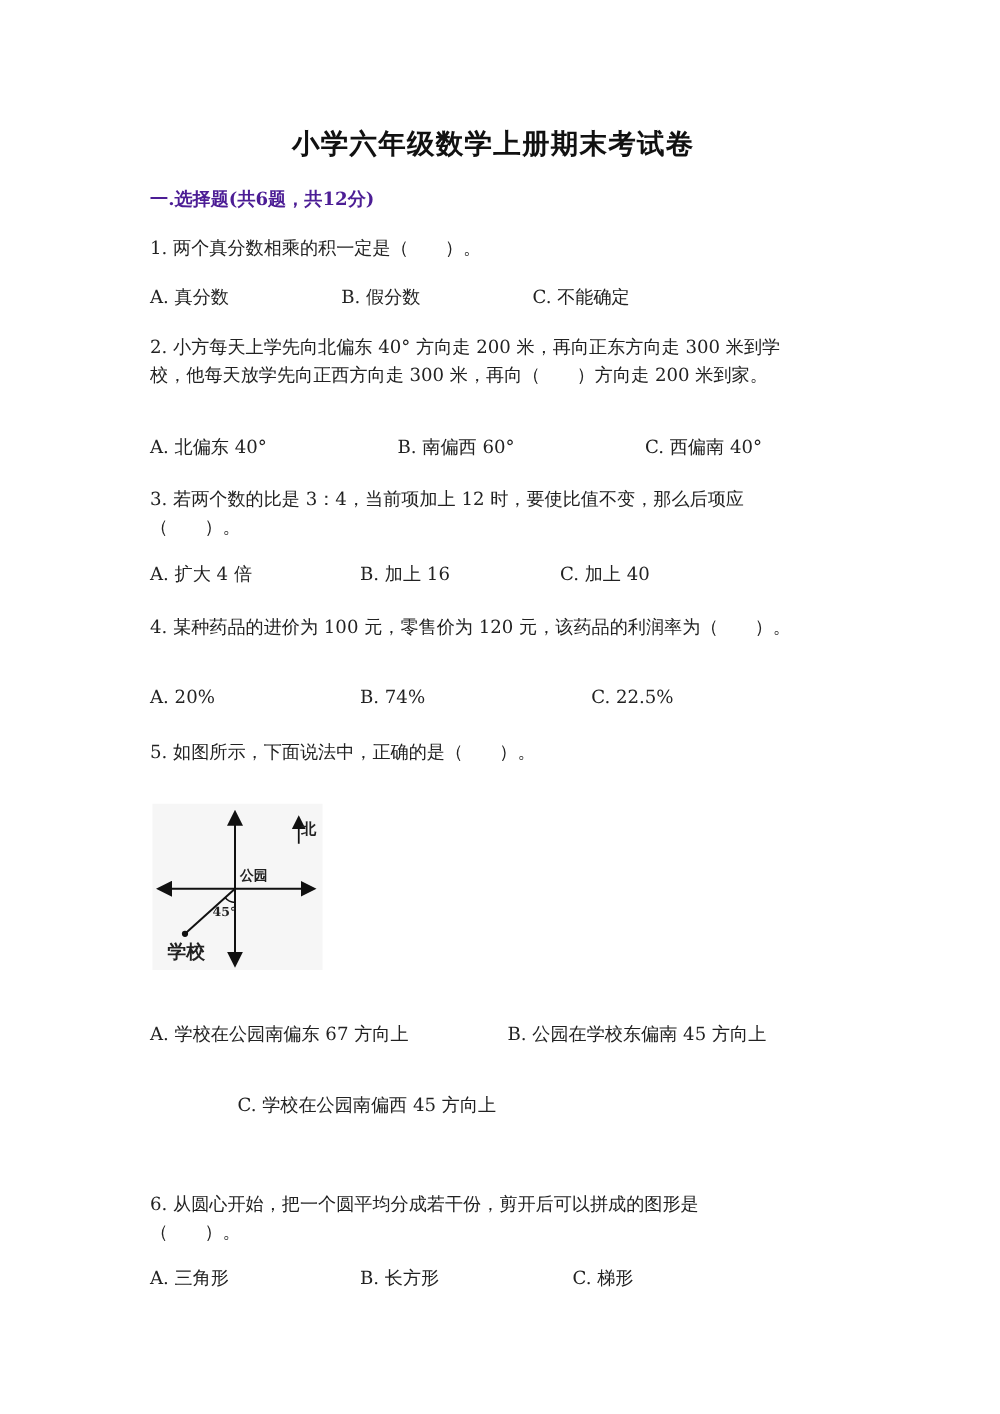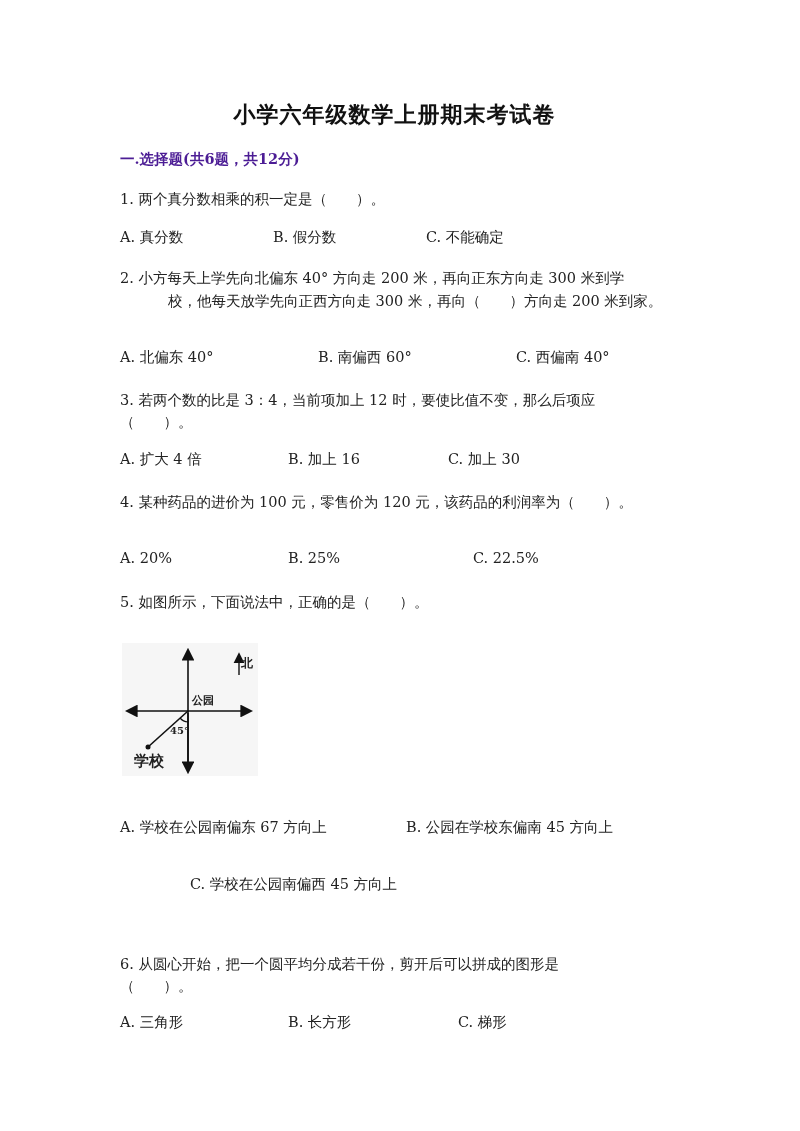--- a/index.html
+++ b/index.html
@@ -17,34 +17,34 @@
 
 <div class="abs title">小学六年级数学上册期末考试卷</div>
 <div class="abs section">一.选择题(共6题，共12分)</div>
 
 <div class="abs q" style="top:187px;">1. 两个真分数相乘的积一定是（　　）。</div>
 <div class="abs opt" style="top:228px;left:120px;">A. 真分数</div>
 <div class="abs opt" style="top:228px;left:273px;">B. 假分数</div>
 <div class="abs opt" style="top:228px;left:426px;">C. 不能确定</div>
 
 <div class="abs q" style="top:266px;">2. 小方每天上学先向北偏东 40° 方向走 200 米，再向正东方向走 300 米到学</div>
-<div class="abs q" style="top:289px;margin-left:48px;">校，他每天放学先向正西方向走 300 米，再向（　　）方向走 200 米到家。</div>
+<div class="abs q" style="top:289px;">校，他每天放学先向正西方向走 300 米，再向（　　）方向走 200 米到家。</div>
 <div class="abs opt" style="top:348px;left:120px;">A. 北偏东 40°</div>
 <div class="abs opt" style="top:348px;left:318px;">B. 南偏西 60°</div>
 <div class="abs opt" style="top:348px;left:516px;">C. 西偏南 40°</div>
 
 <div class="abs q" style="top:388px;">3. 若两个数的比是 3：4，当前项加上 12 时，要使比值不变，那么后项应</div>
 <div class="abs q" style="top:410px;">（　　）。</div>
 <div class="abs opt" style="top:450px;left:120px;">A. 扩大 4 倍</div>
 <div class="abs opt" style="top:450px;left:288px;">B. 加上 16</div>
-<div class="abs opt" style="top:450px;left:448px;">C. 加上 30</div>
+<div class="abs opt" style="top:450px;left:448px;">C. 加上 40</div>
 
 <div class="abs q" style="top:490px;">4. 某种药品的进价为 100 元，零售价为 120 元，该药品的利润率为（　　）。</div>
 <div class="abs opt" style="top:550px;left:120px;">A. 20%</div>
-<div class="abs opt" style="top:550px;left:288px;">B. 25%</div>
+<div class="abs opt" style="top:550px;left:288px;">B. 74%</div>
 <div class="abs opt" style="top:550px;left:473px;">C. 22.5%</div>
 
 <div class="abs q" style="top:590px;">5. 如图所示，下面说法中，正确的是（　　）。</div>
 
 <div class="figure">
   <svg width="136" height="133" viewBox="0 0 136 133">
     <defs>
       <marker id="ah" markerWidth="8" markerHeight="8" refX="6" refY="4" orient="auto">
         <path d="M0,0 L8,4 L0,8 Z" fill="#111"></path>
       </marker>

